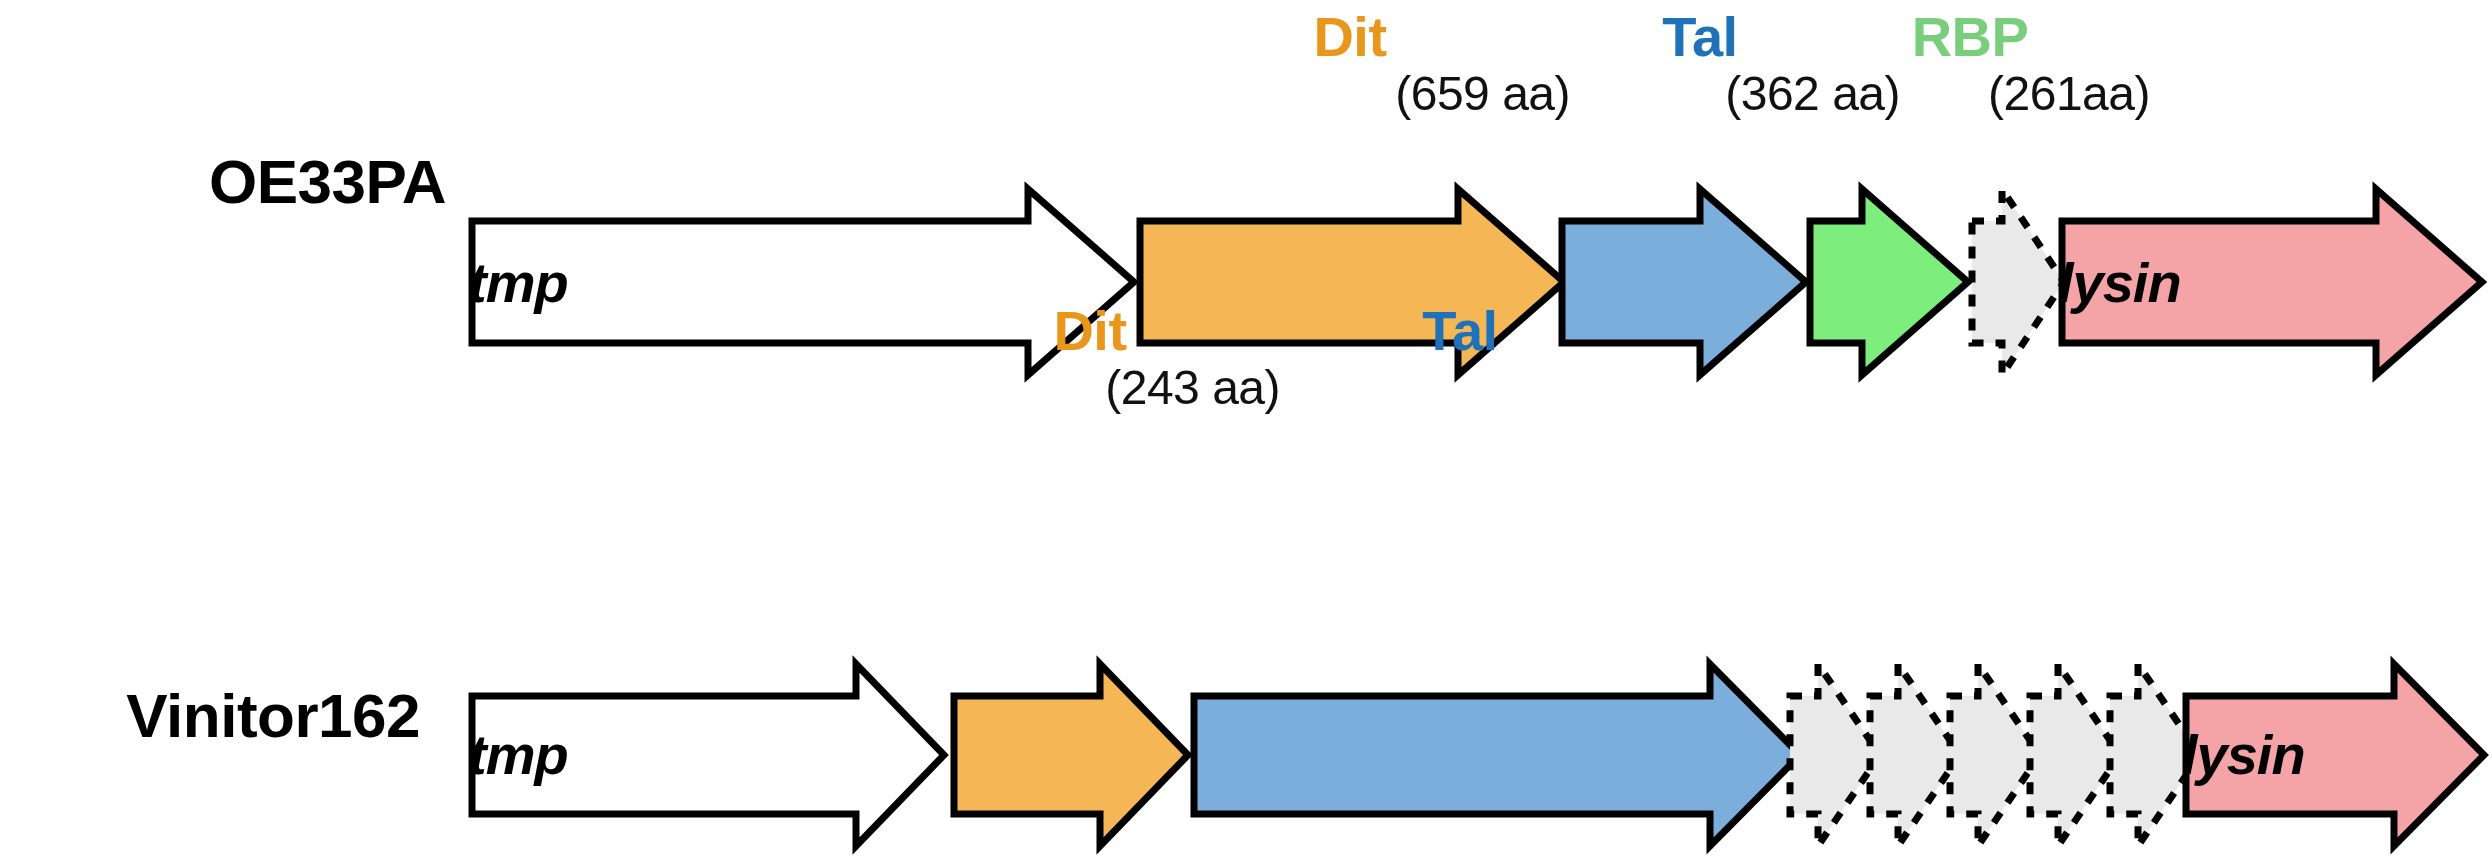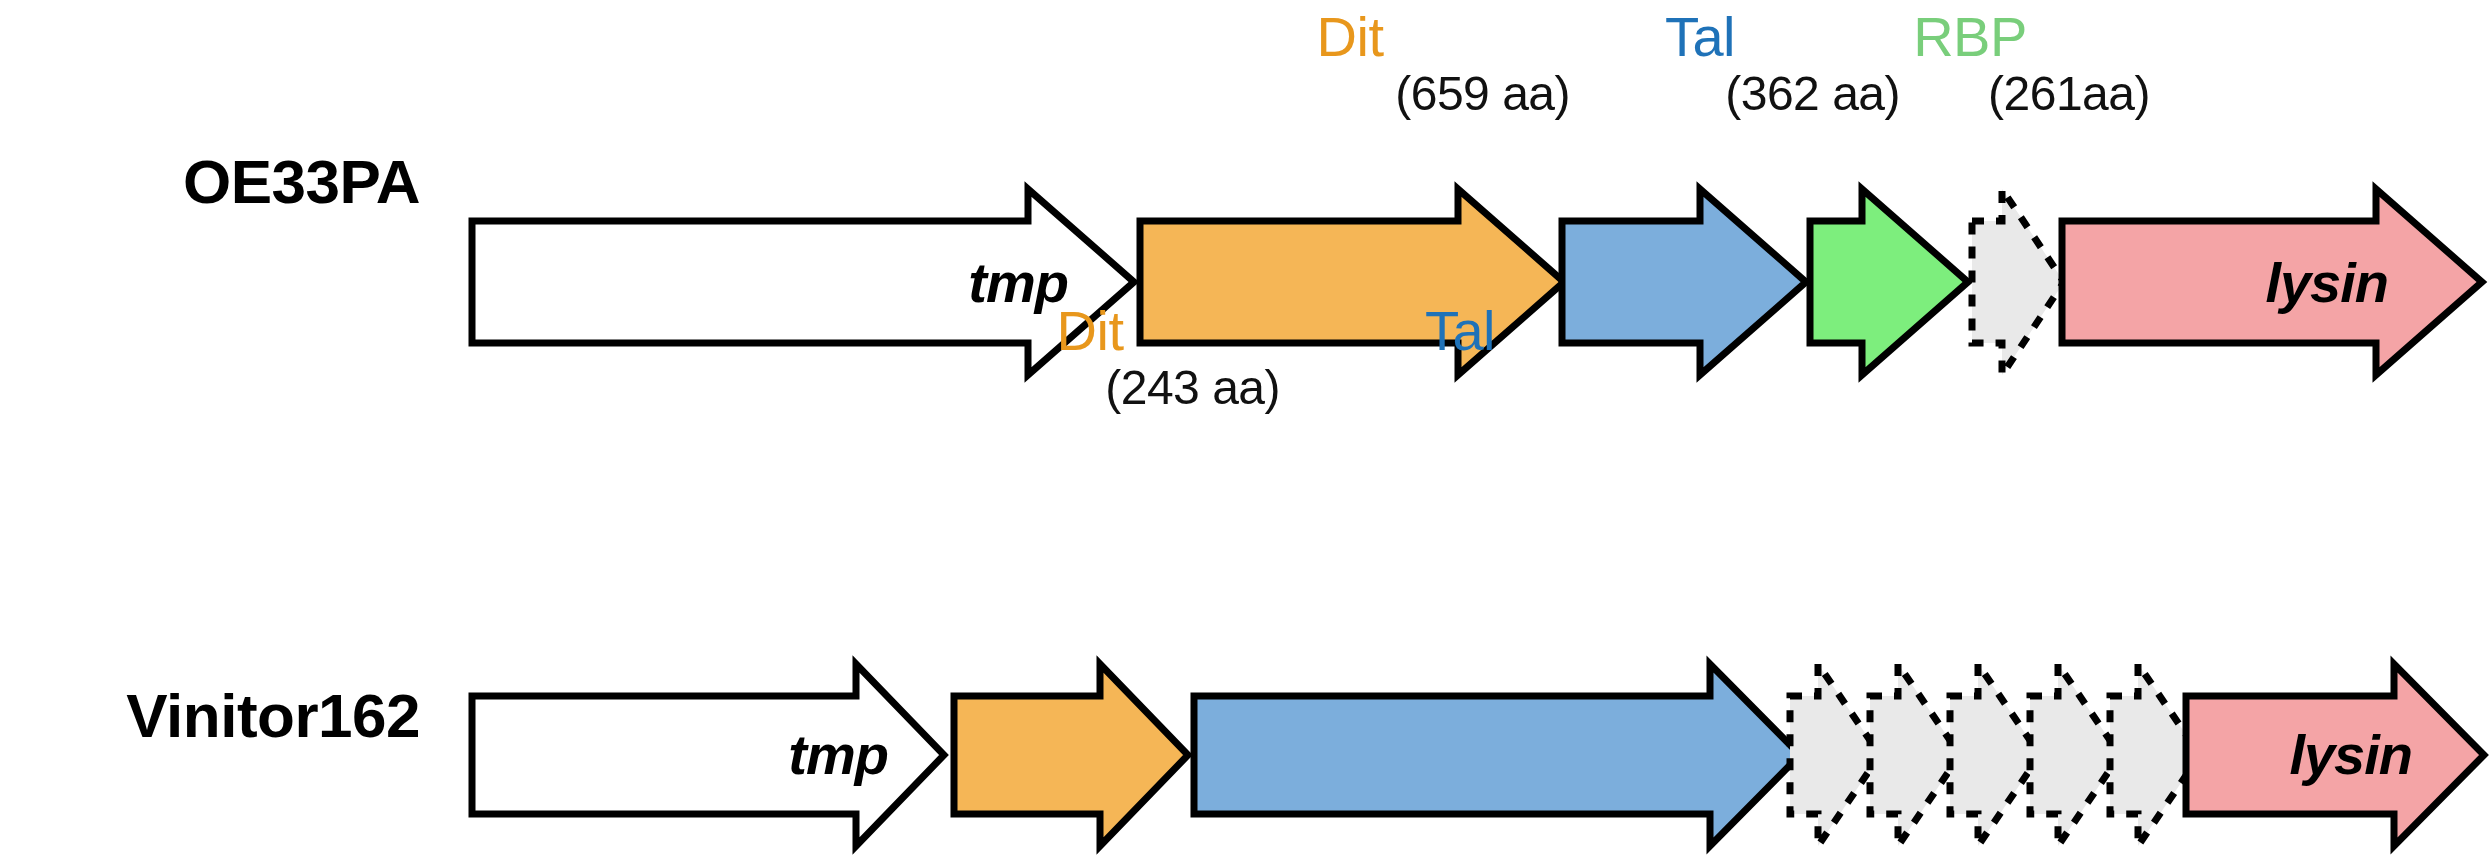--- a/index.html
+++ b/index.html
@@ -26,33 +26,33 @@
   .organism-label {
     position: absolute;
     font-family: "Liberation Sans", sans-serif;
     font-weight: bold;
     font-size: 62px;
     color: #000000;
     white-space: nowrap;
     letter-spacing: -0.5px;
     text-align: right;
   }
-  .organism-label.row1 { left: 0px;  top: 146px; width: 420px; }
+  .organism-label.row1 { left: 0px;  top: 146px; width: 420px; padding-left: 26px; }
   .organism-label.row2 { left: 0px;  top: 668px; width: 420px; margin-top: 12px; }
 
   
   .protein-label {
     position: absolute;
     text-align: center;
     white-space: nowrap;
     font-family: "Liberation Sans", sans-serif;
   }
   .protein-label .pname {
     display: block;
-    font-weight: normal;
+    font-weight: bold;
     font-size: 56px;
     line-height: 58px;
     letter-spacing: -0.5px;
   }
   .protein-label .plen {
     display: block;
     font-weight: normal;
     font-size: 48px;
     line-height: 56px;
     color: #111111;
@@ -67,21 +67,21 @@
   .gene-arrow svg { display: block; overflow: visible; }
 
   .gene-text {
     position: absolute;
     font-family: "Liberation Sans", sans-serif;
     font-style: italic;
     font-weight: bold;
     font-size: 56px;
     color: #000000;
     white-space: nowrap;
-    text-align: right;
+    text-align: left;
     letter-spacing: -1px;
   }
 </style>
 </head>
 <body>
 
 <div class="canvas">
 
   <div class="organism-label row1">OE33PA</div>
 

